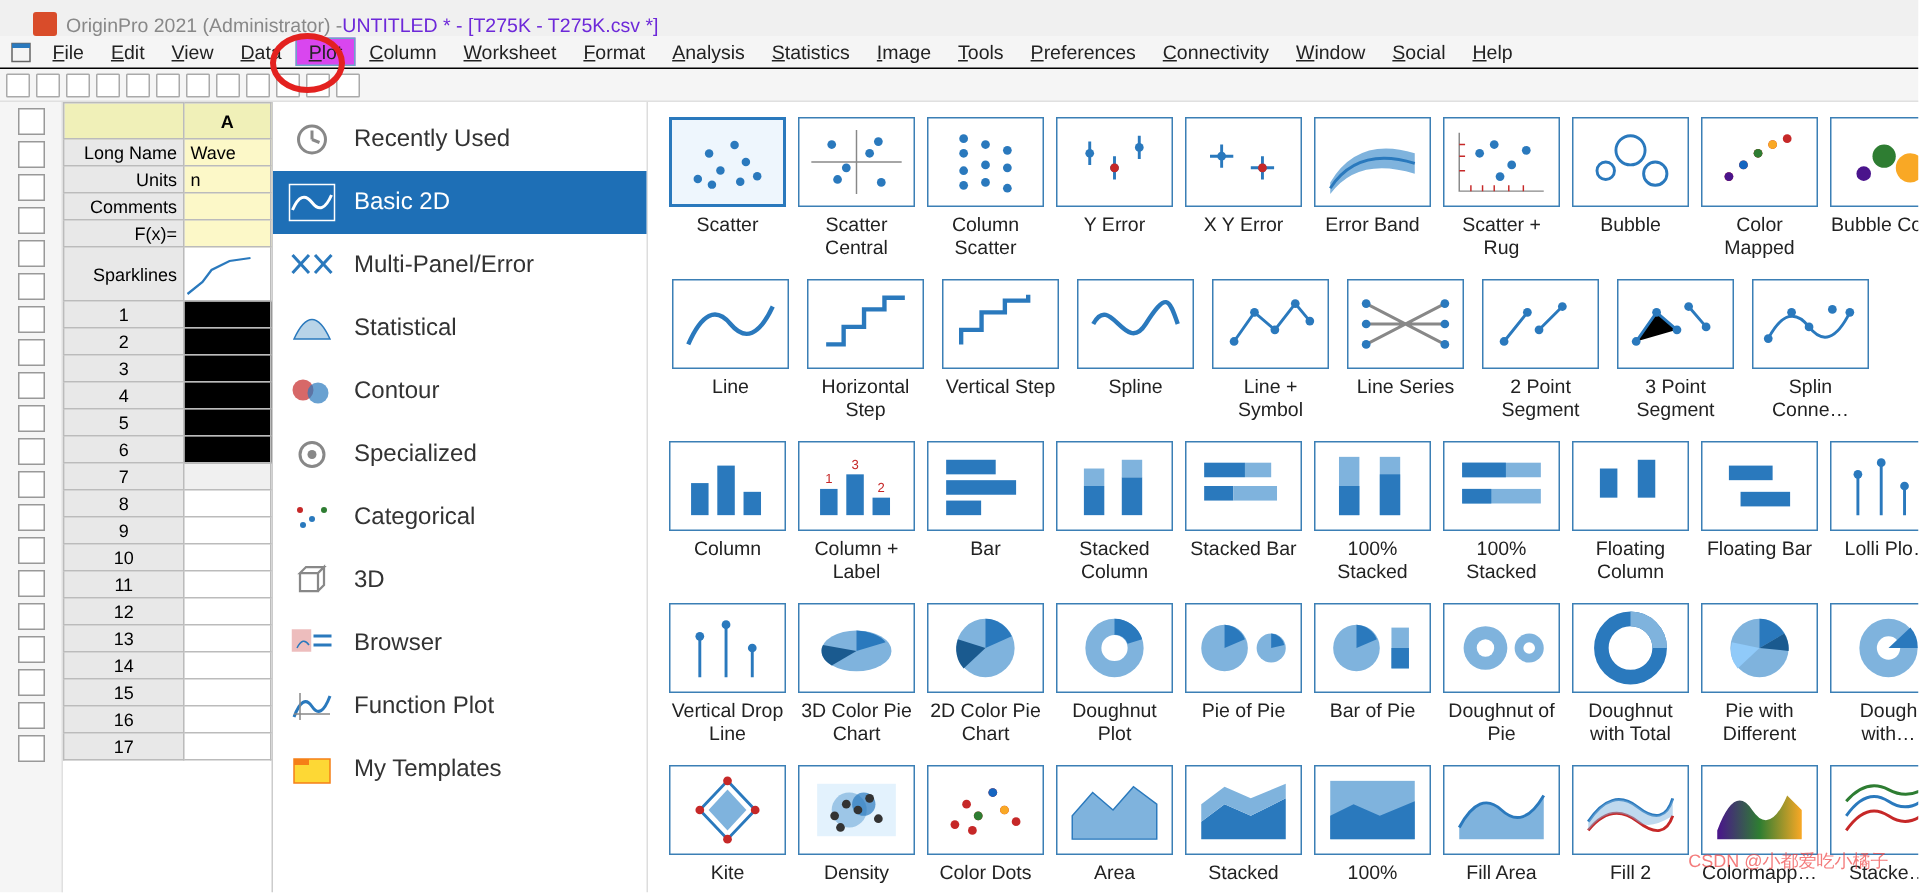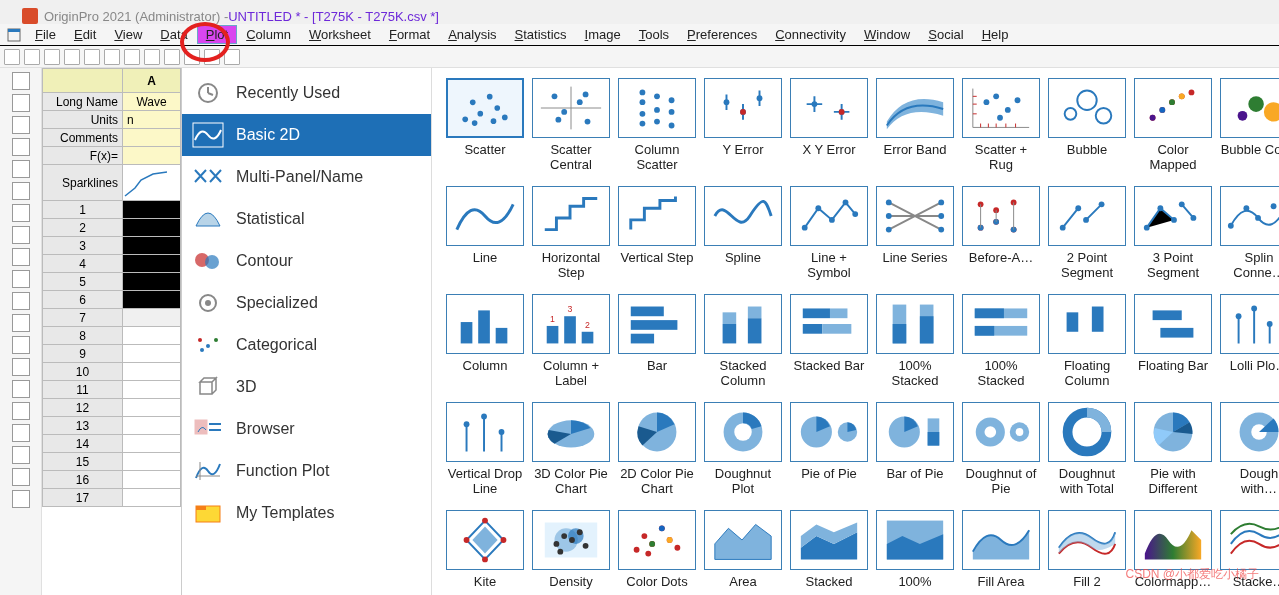--- a/index.html
+++ b/index.html
@@ -132,21 +132,21 @@
     <table>
       <tbody>
           <tr>
             <td class="hdr" style="width:80px"></td>
             <td class="hdr">A</td>
           </tr>
       </tbody>
         <tbody id="labelrows">
           <tr>
             <td class="label">Long Name</td>
-            <td class="yellow" style="text-align: center;">Wave</td>
+            <td class="yellow" style="text-align: left;">Wave</td>
           </tr>
           <tr>
             <td class="label">Units</td>
             <td class="yellow" style="text-align: left;">n</td>
           </tr>
           <tr>
             <td class="label">Comments</td>
             <td class="yellow" style="text-align: left;"></td>
           </tr>
           <tr>
@@ -254,21 +254,21 @@
         </span>
         <span>Basic 2D</span>
       </div>
       <div class="cat">
         <span class="cicon">
           <svg width="32" height="26" viewBox="0 0 32 26">
             <path d="M3 6 L14 18 M3 18 L14 6" stroke="#2a79bd" stroke-width="2"></path>
             <path d="M18 6 L29 18 M18 18 L29 6" stroke="#2a79bd" stroke-width="2"></path>
           </svg>
         </span>
-        <span>Multi-Panel/Name</span>
+        <span>Multi-Panel/Error</span>
       </div>
       <div class="cat">
         <span class="cicon">
           <svg width="32" height="26" viewBox="0 0 32 26">
             <path d="M4 20 Q16 -6 28 20 Z" fill="#b8d4e8" stroke="#2a79bd"></path>
           </svg>
         </span>
         <span>Statistical</span>
       </div>
       <div class="cat">
@@ -526,37 +526,20 @@
               <circle cx="62" cy="12" r="3" fill="#2a79bd"></circle>
               <circle cx="8" cy="26" r="3" fill="#2a79bd"></circle>
               <circle cx="62" cy="26" r="3" fill="#2a79bd"></circle>
             </svg>
           </div>
           <div class="lbl">Line Series</div>
         </div>
         <div class="thumb">
           <div class="timg">
             <svg width="70" height="52" viewBox="0 0 70 52">
-              <circle cx="14" cy="14" r="3" fill="#c62828"></circle>
-              <circle cx="14" cy="38" r="3" fill="#c62828"></circle>
-              <circle cx="30" cy="20" r="3" fill="#c62828"></circle>
-              <circle cx="30" cy="32" r="3" fill="#c62828"></circle>
-              <circle cx="48" cy="12" r="3" fill="#c62828"></circle>
-              <circle cx="48" cy="40" r="3" fill="#c62828"></circle>
-              <circle cx="14" cy="38" r="3" fill="#2a79bd"></circle>
-              <circle cx="30" cy="32" r="3" fill="#2a79bd"></circle>
-              <circle cx="48" cy="40" r="3" fill="#2a79bd"></circle>
-              <path d="M14 14 L14 38 M30 20 L30 32 M48 12 L48 40" stroke="#888"></path>
-            </svg>
-          </div>
-          <div class="lbl">Before-A…</div>
-        </div>
-        <div class="thumb">
-          <div class="timg">
-            <svg width="70" height="52" viewBox="0 0 70 52">
               <path d="M10 38 L26 18 M34 30 L50 14" stroke="#2a79bd" stroke-width="2"></path>
               <circle cx="10" cy="38" r="3" fill="#2a79bd"></circle>
               <circle cx="26" cy="18" r="3" fill="#2a79bd"></circle>
               <circle cx="34" cy="30" r="3" fill="#2a79bd"></circle>
               <circle cx="50" cy="14" r="3" fill="#2a79bd"></circle>
             </svg>
           </div>
           <div class="lbl">2 Point Segment</div>
         </div>
         <div class="thumb">

